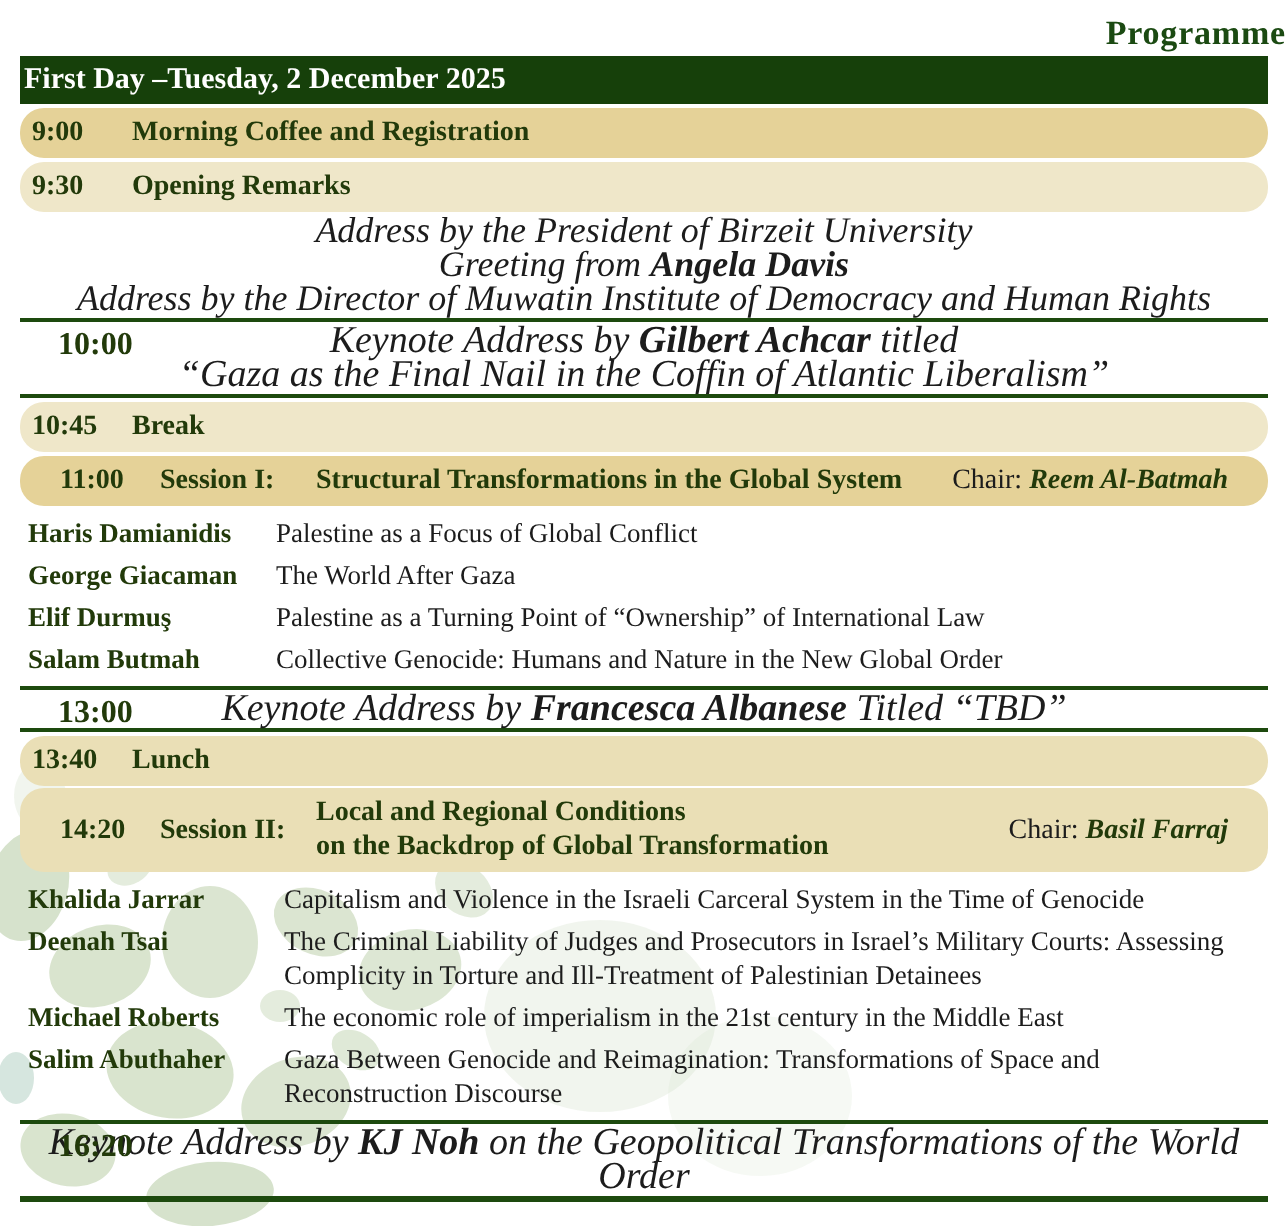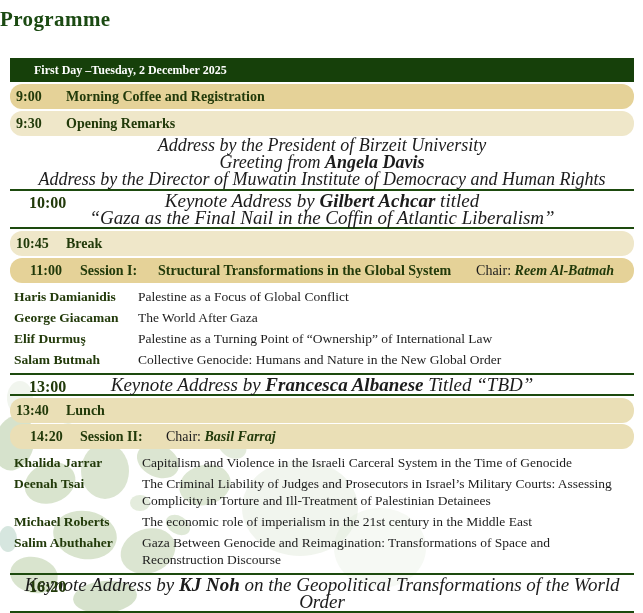--- a/index.html
+++ b/index.html
@@ -17,28 +17,28 @@
   *{box-sizing:border-box;margin:0;padding:0;}
   html,body{background:#fff;}
   body{
     width:643px;height:613px;position:relative;overflow:hidden;
     font-family:"Liberation Serif","DejaVu Serif",serif;
     color:var(--text-black);
   }
   .watermark{position:absolute;left:0;bottom:0;z-index:0;pointer-events:none;}
   .title{
     position:relative;z-index:1;
-    text-align:left;color:var(--title-green);
-    font-size:21px;font-weight:bold;letter-spacing:.4px;
-    padding-top:7px;margin-bottom:26px;
+    text-align:right;color:var(--title-green);
+    font-size:17px;font-weight:bold;letter-spacing:.4px;
+    padding-top:7px;margin-bottom:1px;
   }
   .table{position:relative;z-index:1;margin:0 9px 0 10px;}
   .day-header{
     background:var(--header-bg);color:#fff;font-weight:bold;
-    font-size:12px;line-height:18px;padding:3px 24px;
+    font-size:15px;line-height:18px;padding:3px 2px;
   }
   .row{display:flex;align-items:flex-start;border-radius:12px;}
   .simple{padding:4px 6px;margin-top:2px;font-size:14px;line-height:17px;}
   .tan-dark{background:var(--row-tan-dark);}
   .tan-light{background:var(--row-tan-light);}
   .tan-mid{background:var(--row-tan-mid);}
   .time{flex:none;width:50px;font-weight:bold;color:var(--text-dark-green);}
   .label{font-weight:bold;color:var(--text-dark-green);}
   .addresses{padding:1px 0;text-align:center;font-size:18px;line-height:17px;}
   .it{font-style:italic;}
@@ -157,20 +157,24 @@
   </div>
 
   <div class="row simple tan-mid">
     <span class="time">13:40</span>
     <span class="label">Lunch</span>
   </div>
 
   <div class="row session tan-mid" style="margin-top:1px;">
     <span class="time">14:20</span>
     <span class="slabel">Session II:</span>
+    <span class="stitle">
+      <span style="display:block;">Local and Regional Conditions</span>
+      <span style="display:block;">on the Backdrop of Global Transformation</span>
+    </span>
     <span class="chair"><span>Chair: </span><span class="chair-name">Basil Farraj</span></span>
   </div>
 
   <div class="speakers s2">
     <div class="speaker-row">
       <span class="name">Khalida Jarrar</span>
       <span class="talk">Capitalism and Violence in the Israeli Carceral System in the Time of Genocide</span>
     </div>
     <div class="speaker-row">
       <span class="name">Deenah Tsai</span>

